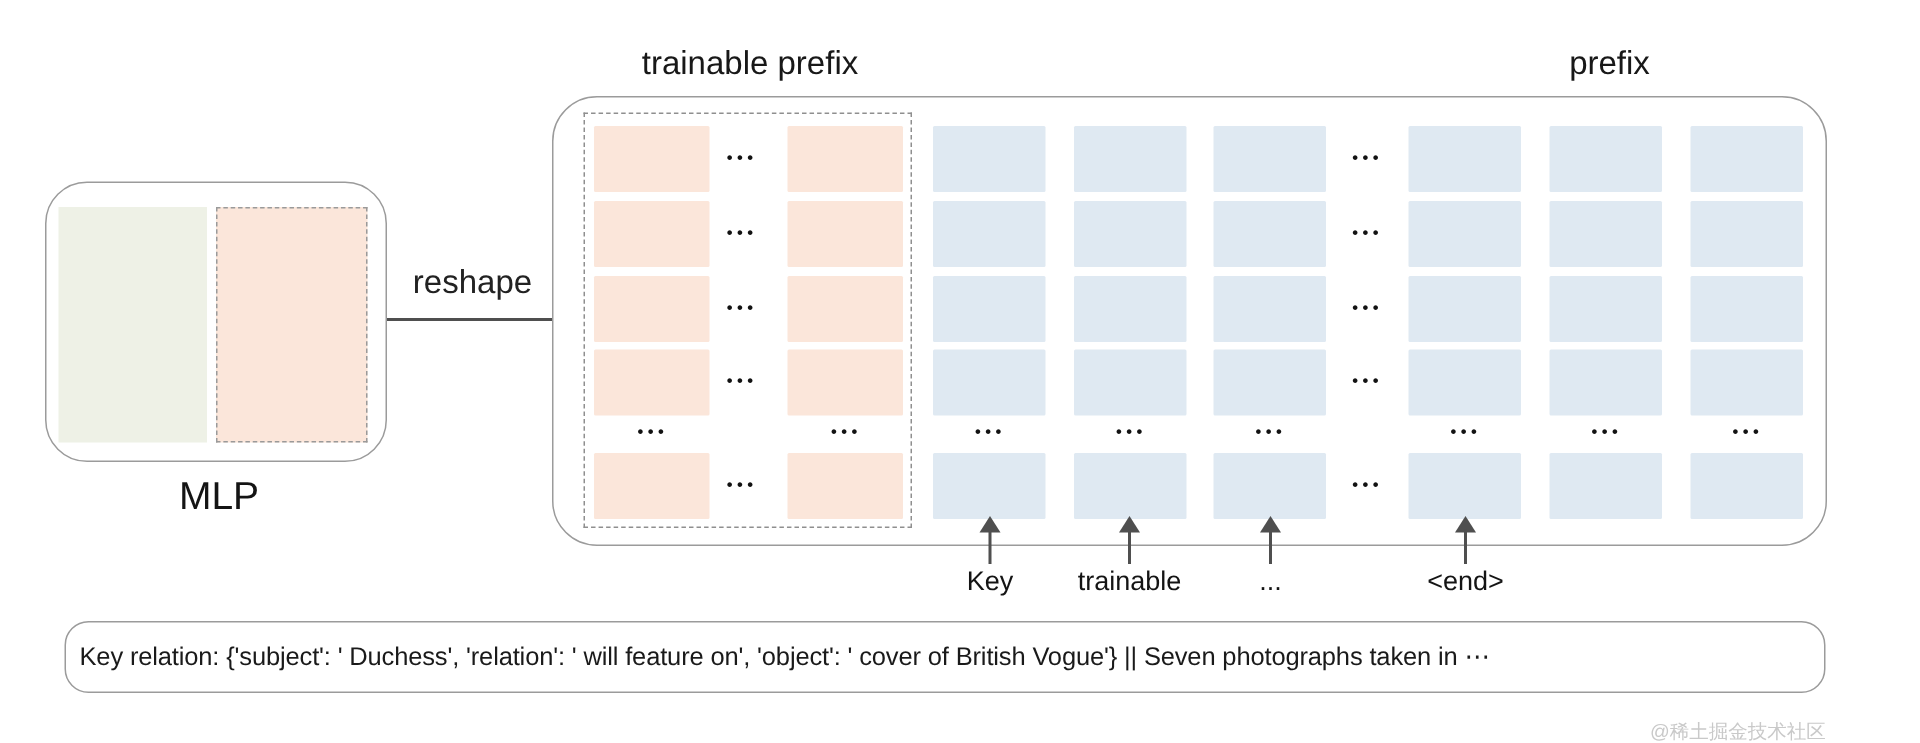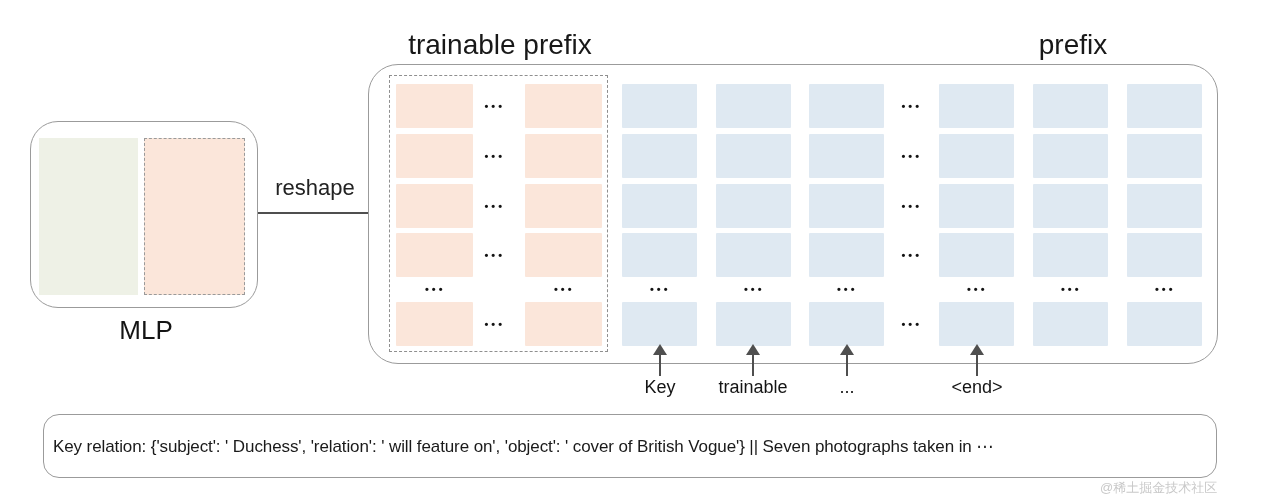--- a/index.html
+++ b/index.html
@@ -6,21 +6,21 @@
     --peach:#fbe6da; --green:#eef1e6; --blue:#dfe9f2;
     --outline:#9b9b9b; --arrow:#4f4f4f; --watermark:#c9c9c9; --ink:#1f1f1f;
   }
   html,body{margin:0;padding:0;background:#fff;}
   .stage{
     position:relative;width:1280px;height:495px;background:#fff;overflow:hidden;
     font-family:"Liberation Sans","DejaVu Sans",sans-serif;color:var(--ink);
   }
   .top-label{
     position:absolute;top:29px;transform:translateX(-50%);
-    font-size:28px;white-space:nowrap;color:#181818;
+    font-size:22px;white-space:nowrap;color:#181818;
   }
   
   .mlp-box{
     position:absolute;left:30px;top:121px;width:228px;height:187px;
     border:1.2px solid var(--outline);border-radius:28px;background:#fff;box-sizing:border-box;
   }
   .mlp-green{
     position:absolute;left:39px;top:138px;width:99px;height:157px;
     background:var(--green);
   }
@@ -68,21 +68,21 @@
     position:absolute;left:-7px;top:-2px;width:0;height:0;
     border-left:7px solid transparent;border-right:7px solid transparent;
     border-bottom:11px solid var(--arrow);
   }
   .tok-label{
     position:absolute;left:0;top:31px;transform:translateX(-50%);
     font-size:18px;white-space:nowrap;color:#141414;
   }
   
   .bottom-box{
-    position:absolute;left:43px;top:414px;width:1174px;height:64px;
+    position:absolute;left:43px;top:414px;width:1174px;height:48px;
     border:1.2px solid var(--outline);border-radius:16px;background:#fff;box-sizing:border-box;
     display:flex;align-items:center;
   }
   .bottom-text{
     padding-left:9px;font-size:17px;letter-spacing:-0.1px;white-space:nowrap;color:#1a1a1a;
   }
   .watermark{
     position:absolute;left:1100px;top:479px;font-size:13px;color:var(--watermark);
     white-space:nowrap;
   }

